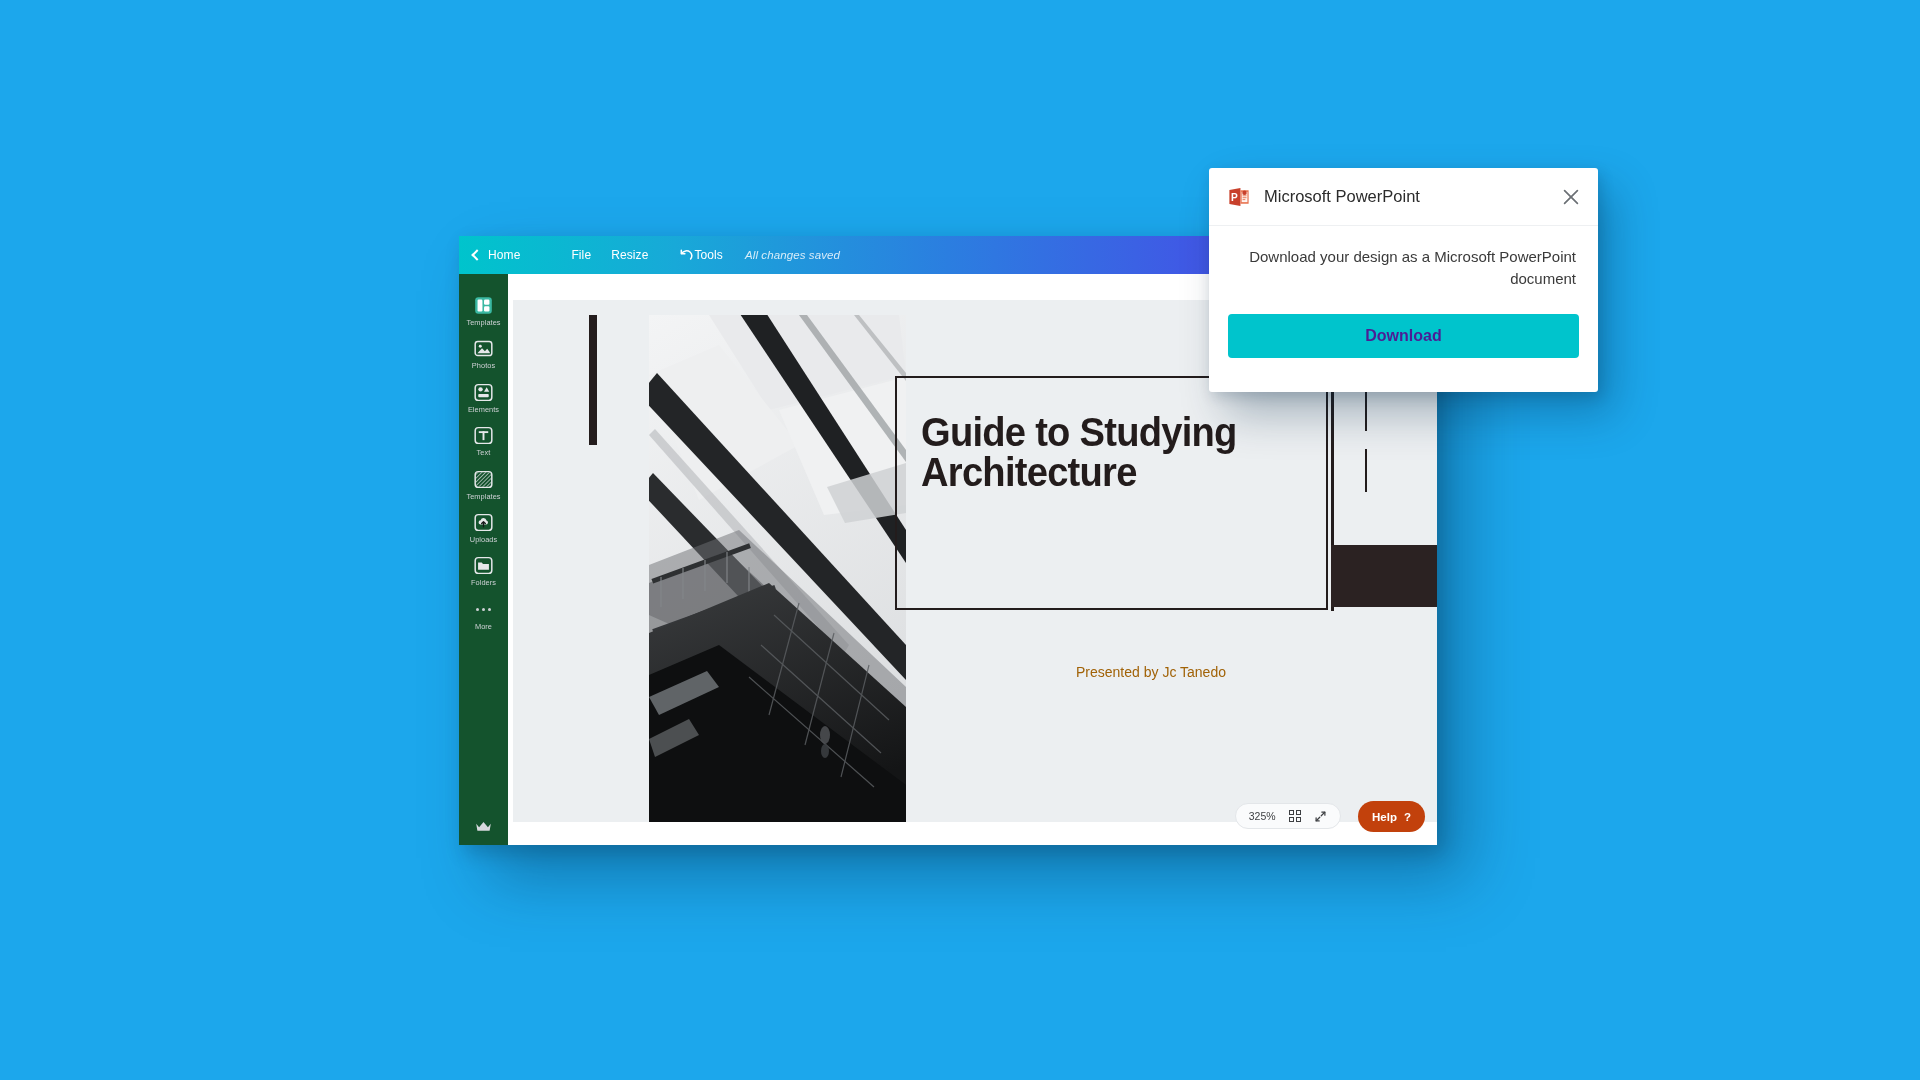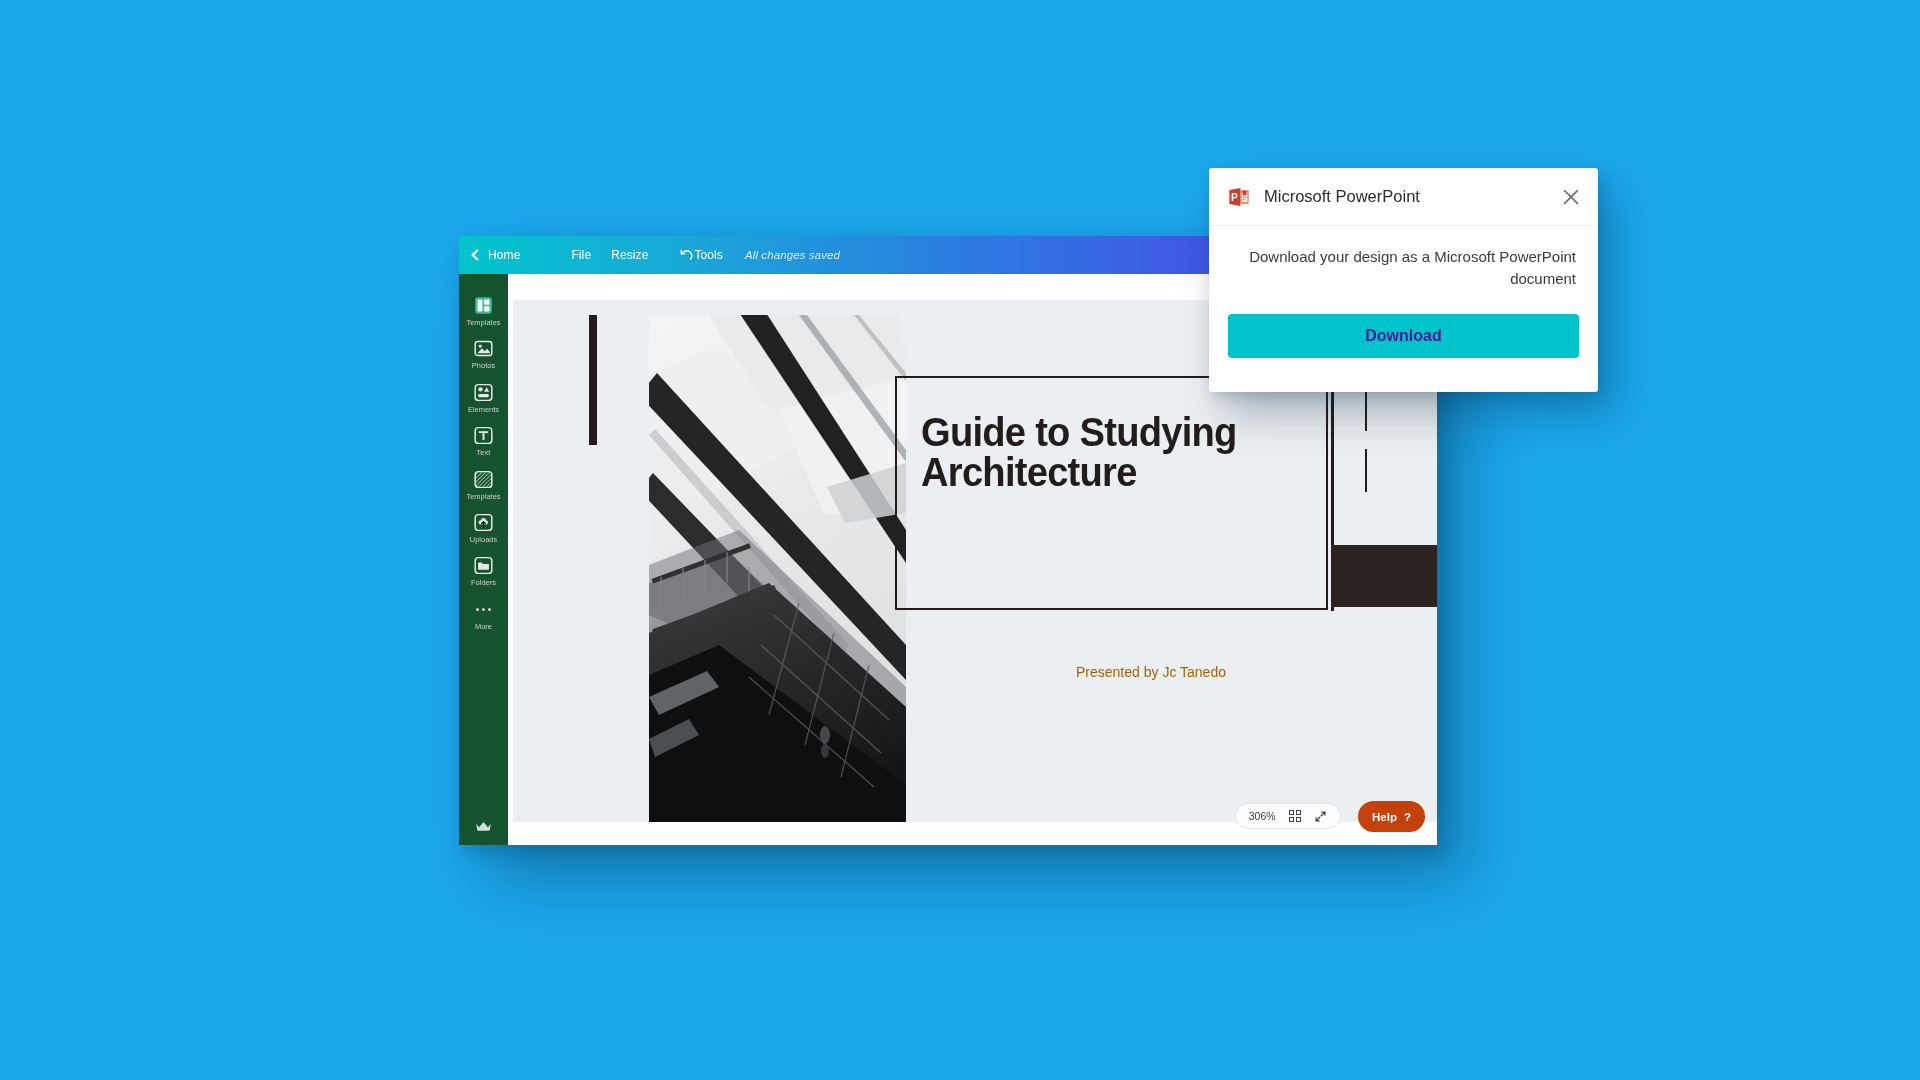--- a/index.html
+++ b/index.html
@@ -342,21 +342,21 @@
         <div class="s-title">Guide to Studying Architecture</div>
         <div class="s-presenter">Presented by Jc Tanedo</div>
 
         <div class="s-rightline"></div>
         <div class="s-tick s-tick-a"></div>
         <div class="s-tick s-tick-b"></div>
         <div class="s-darkrect"></div>
       </div>
 
       <div class="zoombar">
-        <span class="zoom-pct">306%</span>
+        <span class="zoom-pct">325%</span>
         <span class="grid-icon">
           <i></i>
             <i></i>
             <i></i>
             <i></i>
         </span>
         <svg width="13" height="13" viewBox="0 0 16 16">
           <path d="M9.6 2.6 L13.4 2.6 L13.4 6.4" fill="none" stroke="#3d3f42" stroke-width="1.5" stroke-linecap="round" stroke-linejoin="round"></path>
           <path d="M6.4 13.4 L2.6 13.4 L2.6 9.6" fill="none" stroke="#3d3f42" stroke-width="1.5" stroke-linecap="round" stroke-linejoin="round"></path>
           <line x1="13.2" y1="2.8" x2="8.9" y2="7.1" stroke="#3d3f42" stroke-width="1.5" stroke-linecap="round"></line>

